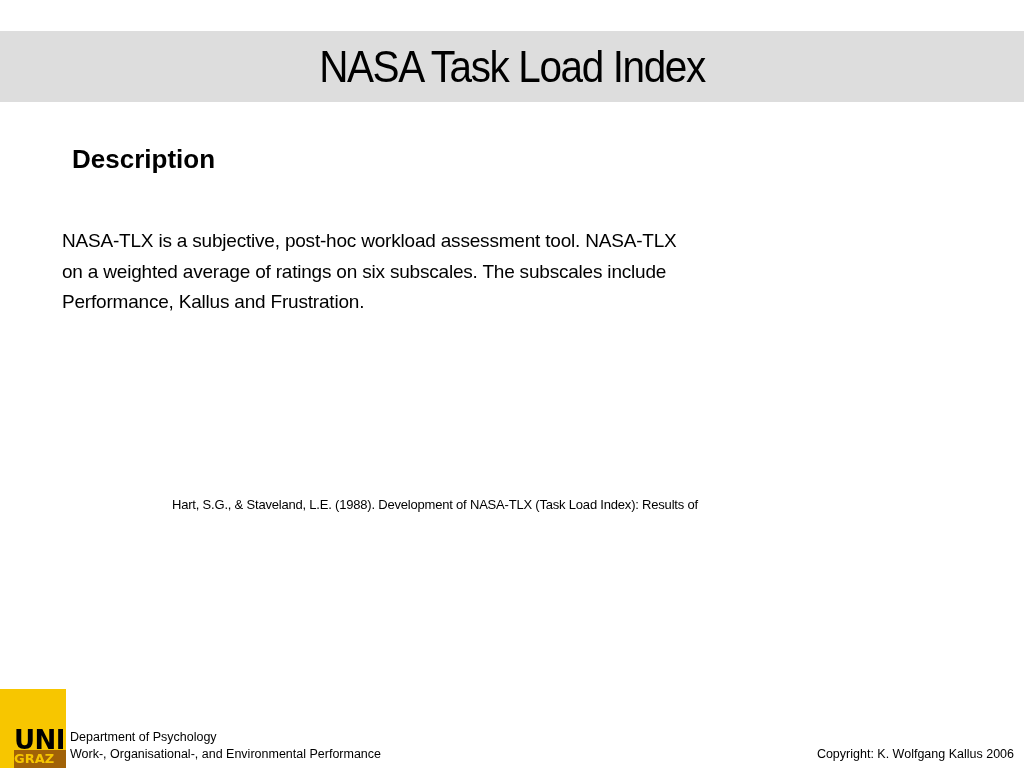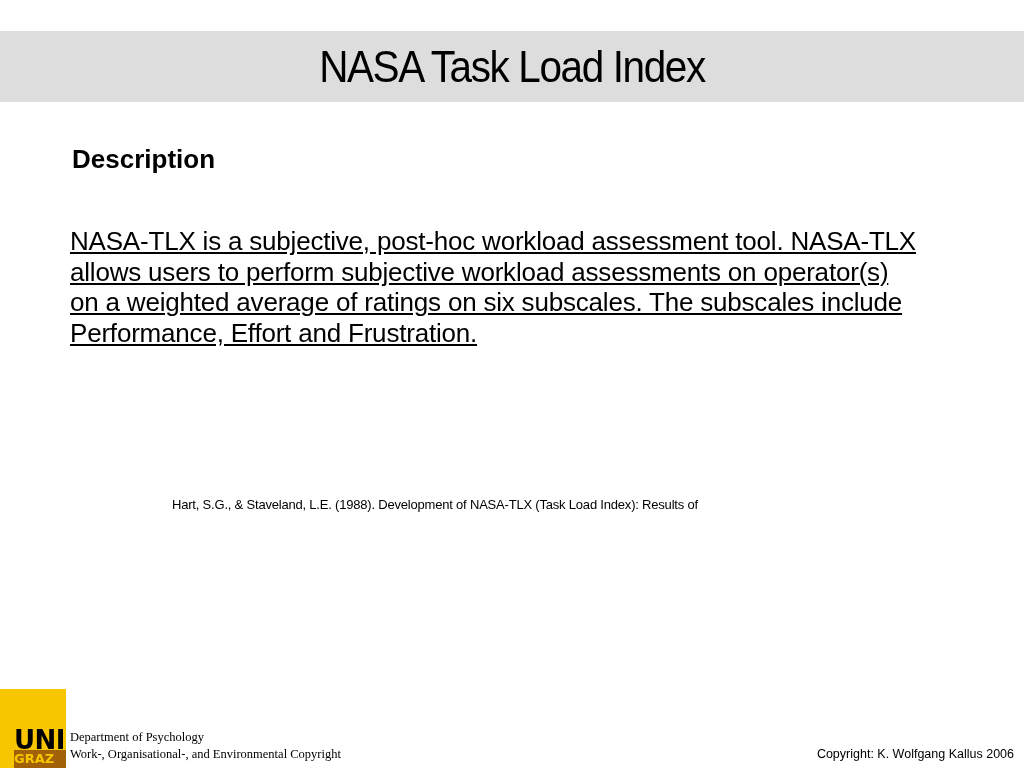--- a/index.html
+++ b/index.html
@@ -15,22 +15,22 @@
       position: absolute; left: 0; width: 1024px; top: 40px; text-align: center;
       font-size: 44px; line-height: 54px; letter-spacing: -1.5px;
       transform: scaleX(0.92); transform-origin: center;
     }
     .heading {
       position: absolute; left: 62px; top: 143px; font-size: 26px; font-weight: bold;
       line-height: 32px;
       margin-left: 10px;
     }
     .body-text {
-      position: absolute; left: 70px; top: 226px; width: 870px;
-      font-size: 26px; line-height: 30.7px; letter-spacing: -0.2px; text-decoration: underline;
+      position: absolute; left: 62px; top: 226px; width: 870px;
+      font-size: 19px; line-height: 30.7px; letter-spacing: -0.2px;
     }
     .body-text span { display: block; white-space: nowrap; }
     .reference {
       position: absolute; left: 172px; top: 494px; width: 860px;
       font-size: 13px; line-height: 21px; letter-spacing: -0.2px;
     }
     .reference span { display: block; white-space: nowrap; }
     .logo {
       position: absolute; left: 0; top: 689px; width: 66px; height: 79px;
       background: #f7c600;
@@ -39,50 +39,49 @@
       position: absolute; left: 14px; top: 40px; width: 52px; height: 22px;
       background: #f7c600; color: #000; font-weight: bold; font-size: 26px;
       line-height: 22px; letter-spacing: -0.5px; font-family: "DejaVu Sans", sans-serif;
     }
     .logo .graz {
       position: absolute; left: 14px; top: 61px; width: 52px; height: 18px;
       background: #a16207; color: #f7c600; font-weight: bold; font-size: 13px;
       line-height: 18px; text-align: left; font-family: "DejaVu Sans", sans-serif;
     }
     .footer-left {
-      position: absolute; left: 70px; top: 729px; font-size: 12.5px; line-height: 17px; font-family: Liberation Serif, serif;
+      position: absolute; left: 70px; top: 729px; font-size: 12.5px; line-height: 17px;
     }
     .footer-left span { display: block; white-space: nowrap; }
     .footer-right {
       position: absolute; right: 10px; top: 746px; font-size: 12.5px; line-height: 17px;
       white-space: nowrap;
     }
   </style>
 </head>
 <body>
 
 <div class="title-bar"></div>
 <div class="title">NASA Task Load Index</div>
 
 <div class="heading">Description</div>
 
 <div class="body-text">
   <span>NASA-TLX is a subjective, post-hoc workload assessment tool. NASA-TLX</span>
-  <span>allows users to perform subjective workload assessments on operator(s)</span>
   <span>on a weighted average of ratings on six subscales. The subscales include</span>
-  <span>Performance, Effort and Frustration.</span>
+  <span>Performance, Kallus and Frustration.</span>
 </div>
 
 <div class="reference">
   <span>Hart, S.G., &amp; Staveland, L.E. (1988). Development of NASA-TLX (Task Load Index): Results of</span>
 </div>
 
 <div class="logo">
   <div class="uni">UNI</div>
   <div class="graz">GRAZ</div>
 </div>
 
 <div class="footer-left">
   <span>Department of Psychology</span>
-  <span>Work-, Organisational-, and Environmental Copyright</span>
+  <span>Work-, Organisational-, and Environmental Performance</span>
 </div>
 
 <div class="footer-right">Copyright: K. Wolfgang Kallus 2006</div>
 
 </body></html>

